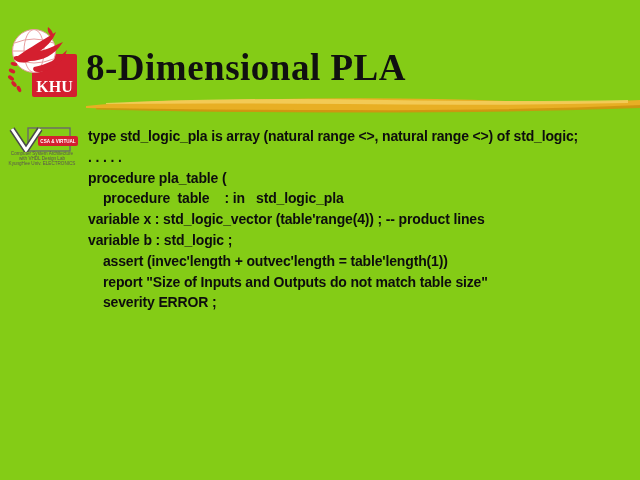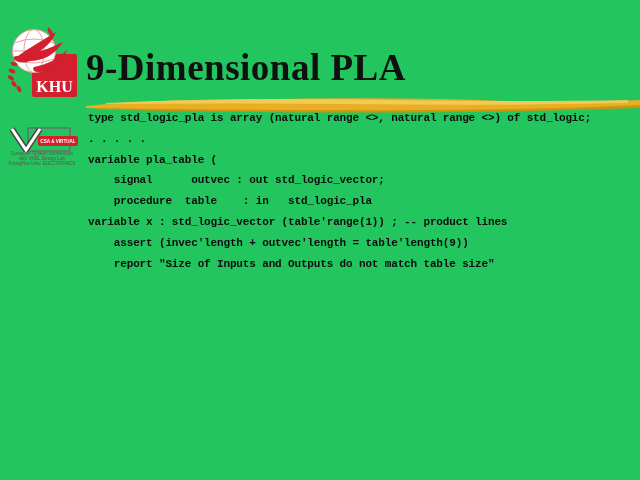--- a/index.html
+++ b/index.html
@@ -1,19 +1,19 @@
 <!DOCTYPE html>
 <html><head>
 <meta charset="utf-8">
 <style>
   html,body{margin:0;padding:0;background:#888;}
   .slide{
     position:relative;
     width:640px;height:480px;
-    background:#22c55e;
+    background:#84cc16;
     overflow:hidden;
     font-family:"Liberation Sans",sans-serif;
   }
   
   .khu-logo{position:absolute;left:4px;top:21px;width:78px;height:78px;}
   .slide-title{
     position:absolute;left:86px;top:48px;
     font-family:"Liberation Serif",serif;
     font-weight:bold;font-size:37px;line-height:40px;
     color:#101010;letter-spacing:0.5px;white-space:nowrap;
@@ -21,23 +21,23 @@
   .gold-swoosh{position:absolute;left:86px;top:91px;width:554px;height:28px;}
   
   .vlogo{position:absolute;left:6px;top:126px;width:74px;height:26px;}
   .vlogo-captions{
     position:absolute;left:4px;top:151px;width:76px;
     font-size:4.6px;line-height:5px;color:#5a5550;
     text-align:center;letter-spacing:0;
   }
   
   .code-block{
-    position:absolute;left:88px;top:108px;width:550px;
-    font-family:Liberation Mono, monospace;
-    font-weight:bold;font-size:11px;line-height:20.8px;
+    position:absolute;left:88px;top:126px;width:550px;
+    font-family:Liberation Sans, sans-serif;
+    font-weight:bold;font-size:14px;line-height:20.8px;
     color:#0d0d0d;letter-spacing:-0.15px;
   }
   .code-line{white-space:pre;}
 </style>
 </head>
 <body>
 
 <div class="slide">
 
   <svg class="khu-logo" viewBox="0 0 78 78" xmlns="http://www.w3.org/2000/svg">
@@ -61,21 +61,21 @@
 
     <g fill="#d41f2f">
       <path d="M10,38 C20,30 34,22 52,11 C48,21 42,26 36,30 C46,28 53,23 59,21 C51,34 38,40 26,40 C18,43 12,41 10,38 Z"></path>
       <path d="M30,46 C42,44 54,38 63,29 C59,42 46,51 34,51 C29.5,51 28,48 30,46 Z"></path>
       <path d="M44,6 C48,9 50,13 49,17 C45,14 43,10 44,6 Z"></path>
     </g>
 
     <text x="50.5" y="71" text-anchor="middle" fill="#ffffff" font-family="Liberation Serif,serif" font-weight="bold" font-size="16">KHU</text>
   </svg>
 
-  <div class="slide-title">9-Dimensional PLA</div>
+  <div class="slide-title">8-Dimensional PLA</div>
 
   <svg class="gold-swoosh" viewBox="0 0 554 28" preserveAspectRatio="none" xmlns="http://www.w3.org/2000/svg">
     <path d="M0,15 Q60,9 140,9 Q300,5 420,10 Q500,12 554,9 L554,15 Q480,19 380,20 Q220,22 100,19 Q40,18 0,17 Z" fill="#e8af24"></path>
     <path d="M20,12 Q150,6 300,9 Q430,11 542,9 L542,12 Q400,15 260,13 Q120,12 20,13 Z" fill="#f5cf5e" opacity="0.85"></path>
     <path d="M10,17 Q120,19 260,19 Q420,20 554,14 L554,17 Q420,22 240,21.5 Q100,21 10,18.5 Z" fill="#cf9310" opacity="0.9"></path>
   </svg>
 
   <svg class="vlogo" viewBox="0 0 74 26" xmlns="http://www.w3.org/2000/svg">
     <rect x="22" y="2" width="42" height="23" fill="none" stroke="#6a6a6a" stroke-width="1.4"></rect>
     <path d="M6,3 L20,24 L34,3" fill="none" stroke="#4a4a4a" stroke-width="6"></path>
@@ -85,21 +85,22 @@
   </svg>
   <div class="vlogo-captions">
     <div>Computer System Architecture</div>
     <div>with VHDL Design Lab</div>
     <div>KyungHee Univ. ELECTRONICS</div>
   </div>
 
   <div class="code-block">
     <div class="code-line">type std_logic_pla is array (natural range &lt;&gt;, natural range &lt;&gt;) of std_logic;</div>
     <div class="code-line">. . . . .</div>
-    <div class="code-line">variable pla_table (</div>
-    <div class="code-line">    signal      outvec : out std_logic_vector;</div>
+    <div class="code-line">procedure pla_table (</div>
     <div class="code-line">    procedure  table    : in   std_logic_pla</div>
-    <div class="code-line">variable x : std_logic_vector (table'range(1)) ; -- product lines</div>
-    <div class="code-line">    assert (invec'length + outvec'length = table'length(9))</div>
+    <div class="code-line">variable x : std_logic_vector (table'range(4)) ; -- product lines</div>
+    <div class="code-line">variable b : std_logic ;</div>
+    <div class="code-line">    assert (invec'length + outvec'length = table'length(1))</div>
     <div class="code-line">    report "Size of Inputs and Outputs do not match table size"</div>
+    <div class="code-line">    severity ERROR ;</div>
   </div>
 
 </div>
 
 </body></html>

